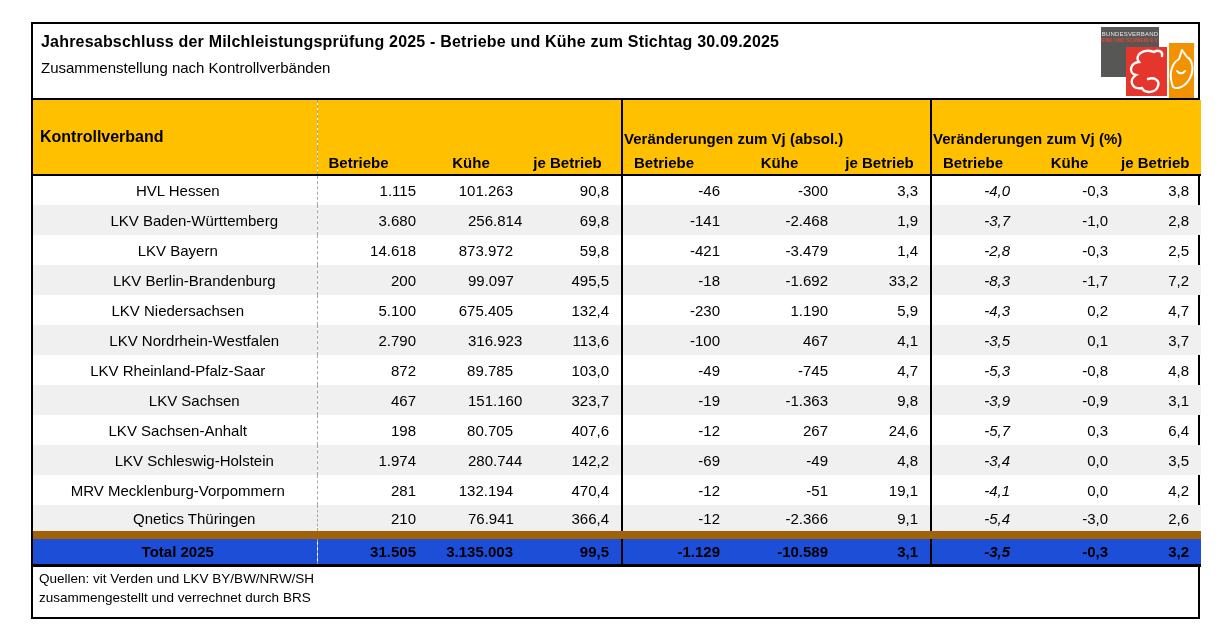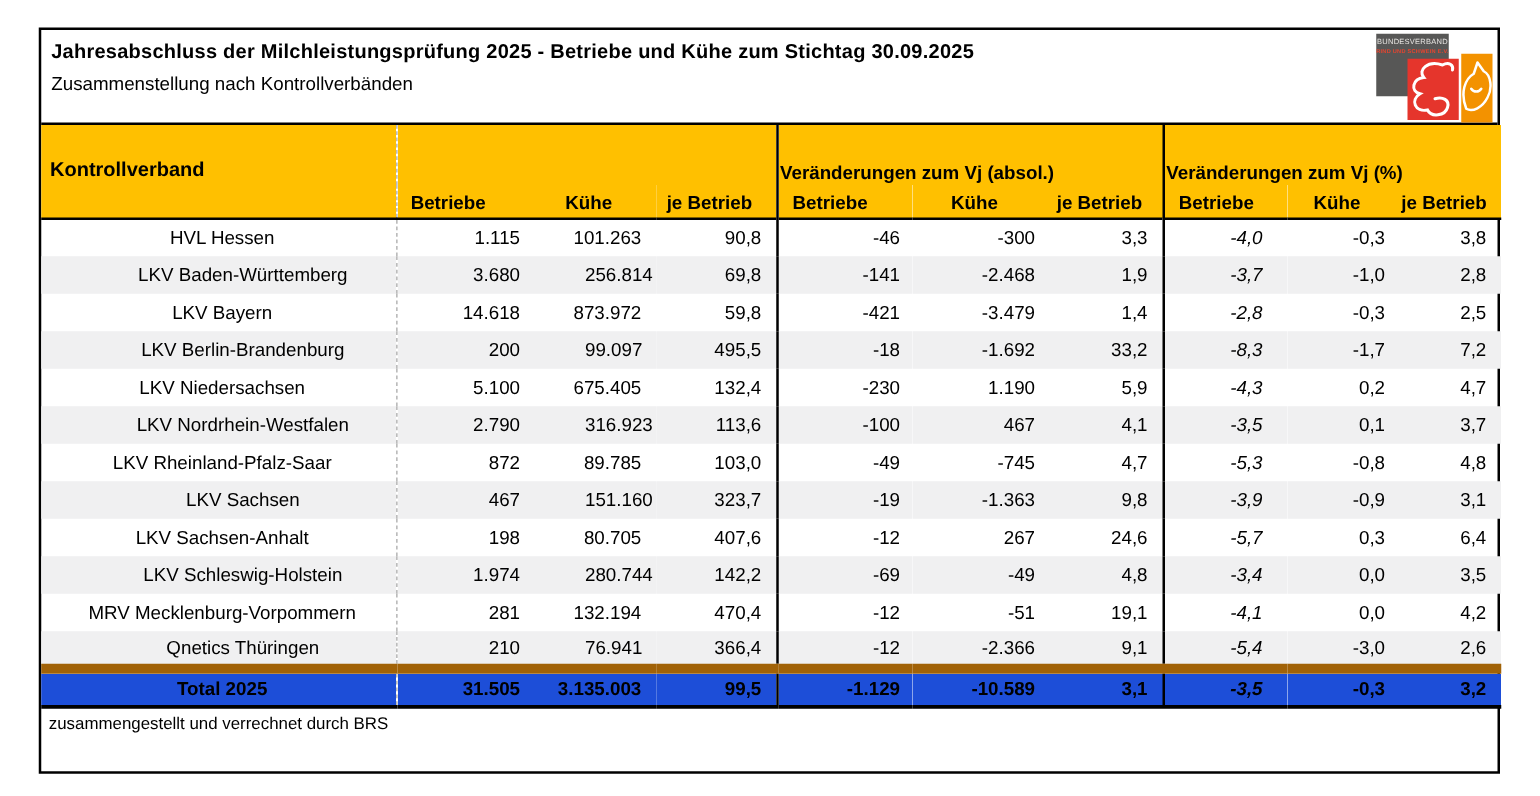--- a/index.html
+++ b/index.html
@@ -282,16 +282,17 @@
           <td class="num c4">-10.589</td>
           <td class="num c5">3,1</td>
           <td class="num c6 b-solid">-3,5</td>
           <td class="num c7">-0,3</td>
           <td class="num c8">3,2</td>
         </tr>
       </tbody>
   </table>
 
   <div class="footnote">
+    <div>Quellen: vit Verden und LKV BY/BW/NRW/SH</div>
     <div>zusammengestellt und verrechnet durch BRS</div>
   </div>
 
 </div>
 
 </body></html>

